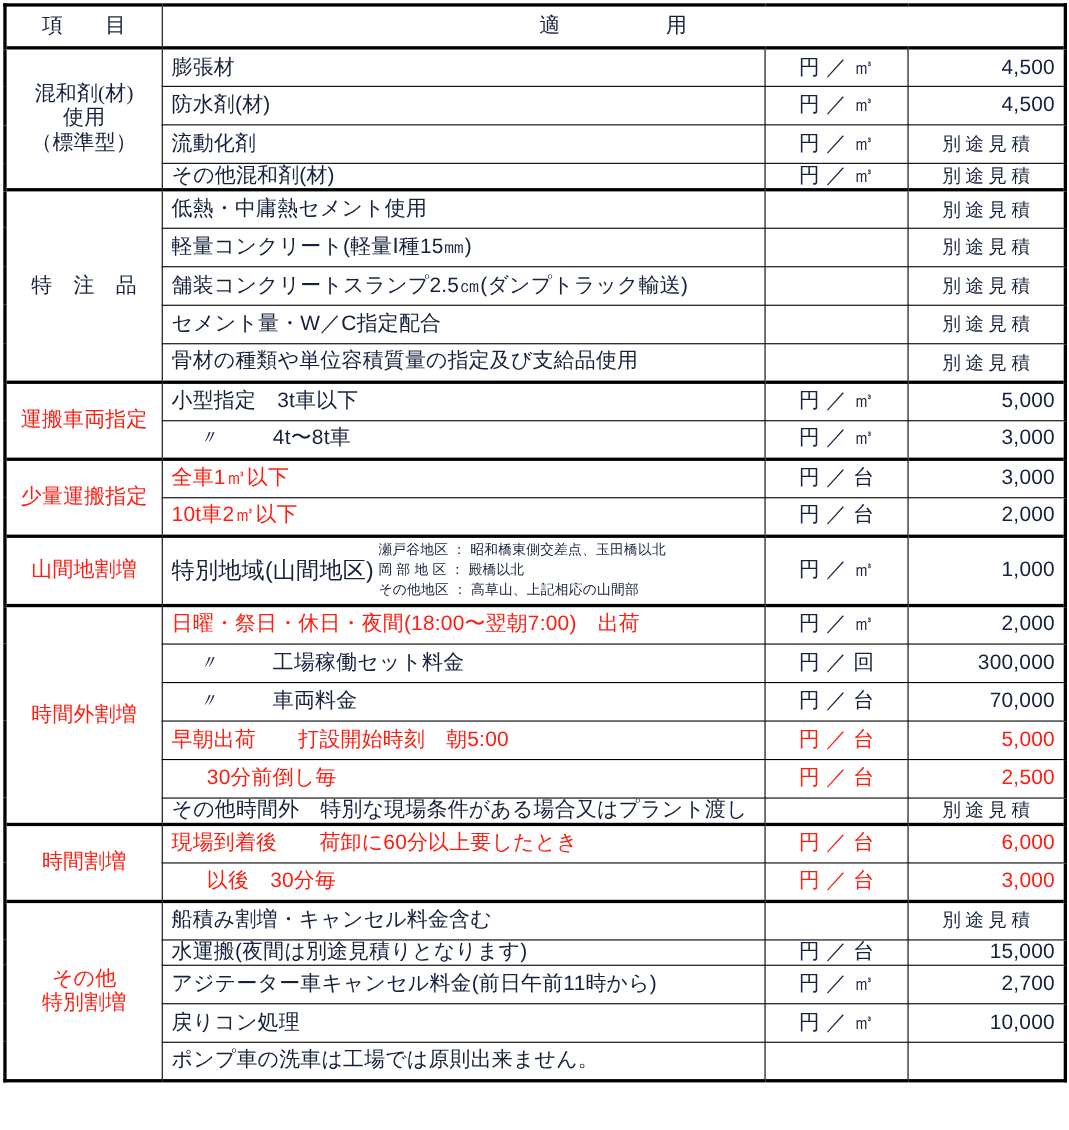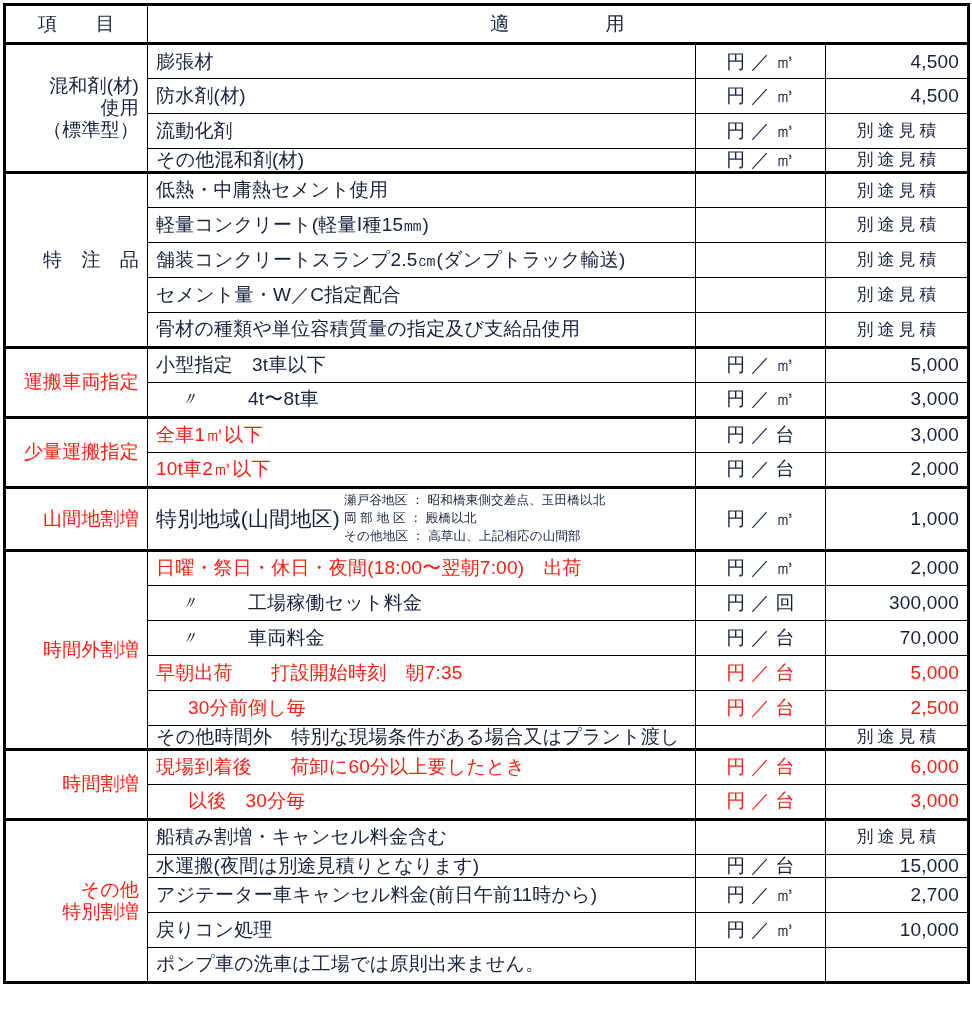--- a/index.html
+++ b/index.html
@@ -45,23 +45,24 @@
   .tb-right  { border-right-width: 3px !important; }
 
   .hdr {
     text-align: center;
     font-size: 21px;
     height: 36px;
     border-radius: 13px;
   }
 
   .cat {
-    text-align: right;
+    text-align: center;
     font-size: 19px;
     line-height: 1.3;
+    font-family: Liberation Serif, serif;
   }
   .cat.red { color: #ff1c10; }
 
   .desc {
     text-align: left;
     font-size: 19px;
   }
   .desc.red { color: #ff1c10; }
   .desc.indent { padding-left: 40px; }
 
@@ -222,21 +223,21 @@
           <td class="desc"><span class="ditto">〃</span><span class="gap1"></span><span>工場稼働セット料金</span></td>
           <td class="unit"><span>円 ／ 回</span></td>
           <td class="price tb-right"><span>300,000</span></td>
         </tr>
         <tr style="height: 35px;">
           <td class="desc"><span class="ditto">〃</span><span class="gap1"></span><span>車両料金</span></td>
           <td class="unit"><span>円 ／ 台</span></td>
           <td class="price tb-right"><span>70,000</span></td>
         </tr>
         <tr style="height: 35px;">
-          <td class="desc red"><span>早朝出荷　　打設開始時刻　朝7:35</span></td>
+          <td class="desc red"><span>早朝出荷　　打設開始時刻　朝5:00</span></td>
           <td class="unit red"><span>円 ／ 台</span></td>
           <td class="price red tb-right"><span>5,000</span></td>
         </tr>
         <tr style="height: 35px; margin-top: 24px;">
           <td class="desc red indent"><span>30分前倒し毎</span></td>
           <td class="unit red"><span>円 ／ 台</span></td>
           <td class="price red tb-right"><span>2,500</span></td>
         </tr>
         <tr style="height: 18px;">
           <td class="desc"><span>その他時間外　特別な現場条件がある場合又はプラント渡し</span></td>

